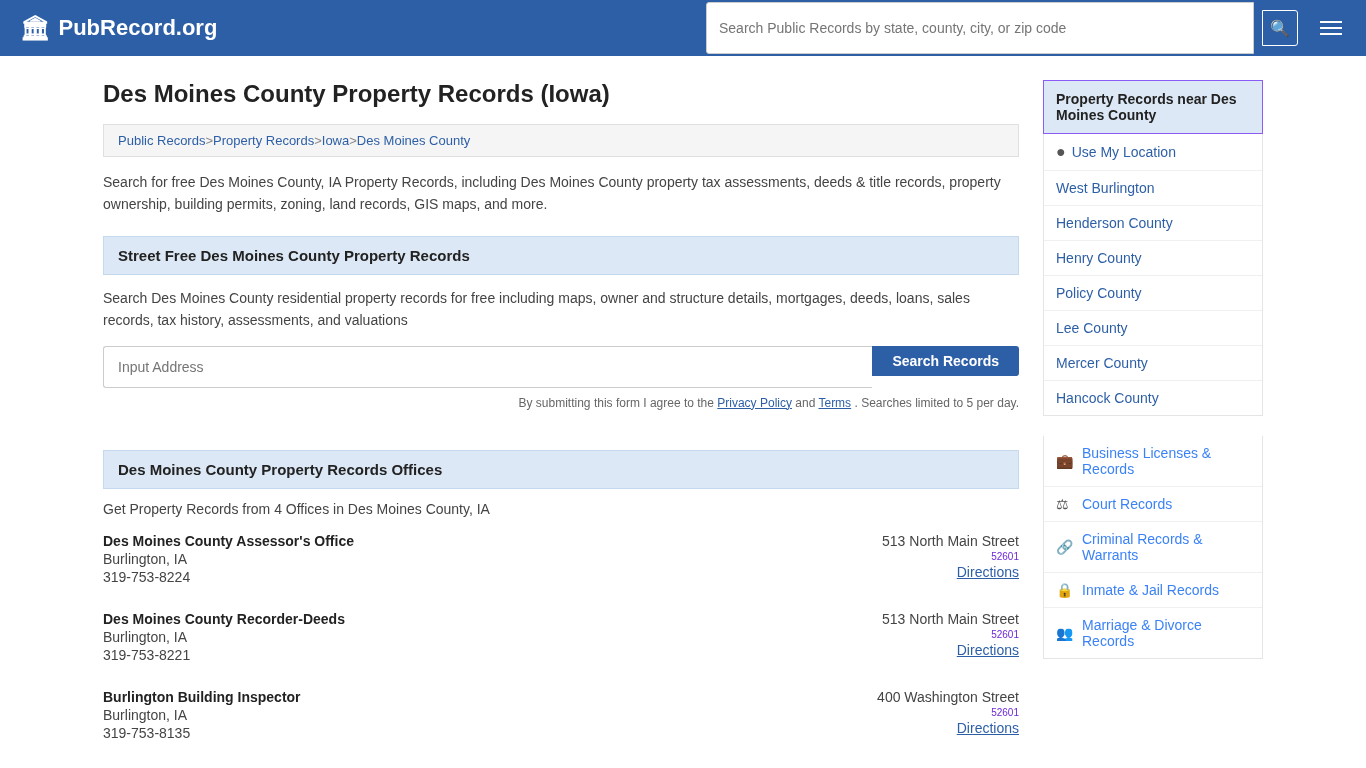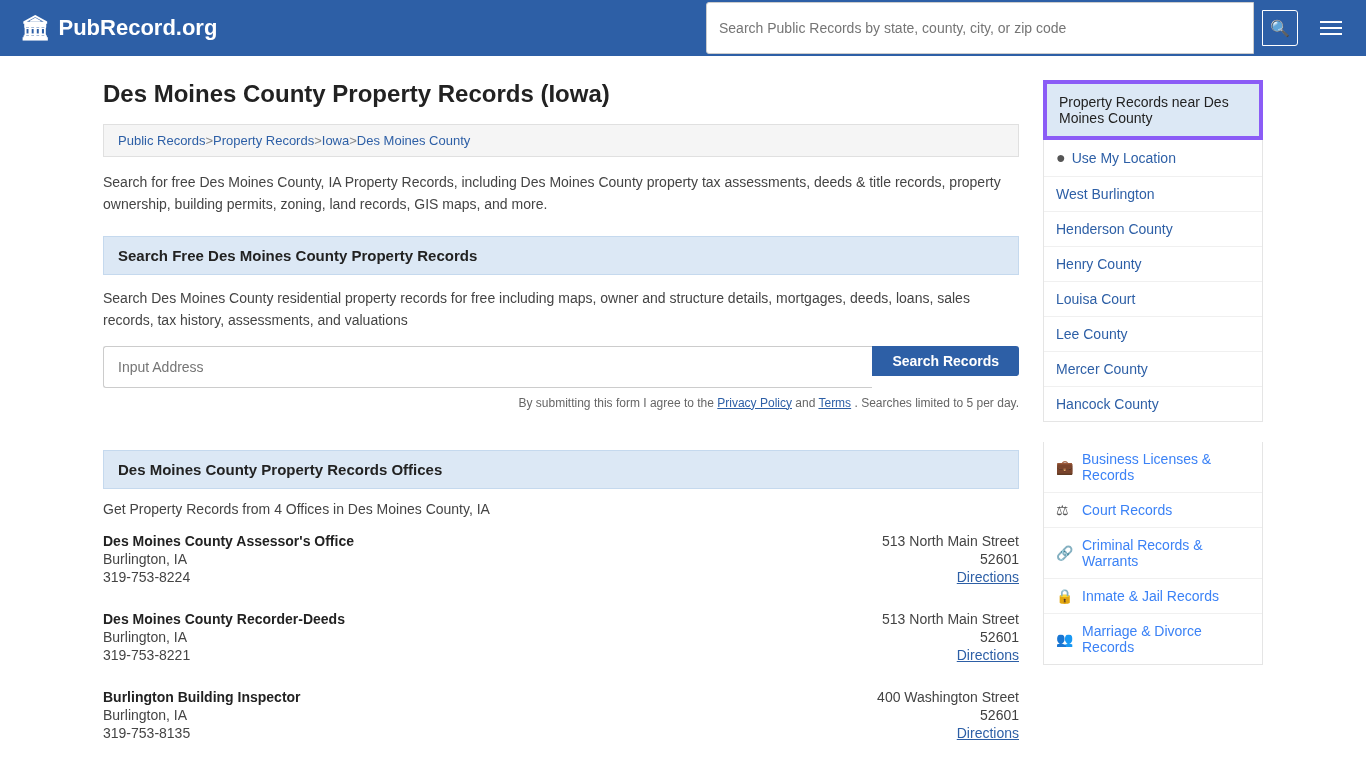--- a/index.html
+++ b/index.html
@@ -167,30 +167,30 @@
       justify-content: space-between;
       margin-bottom: 22px;
       padding-bottom: 4px;
     }
     .office-left { flex: 1; }
     .office-name { font-weight: bold; font-size: 14px; color: #222; margin-bottom: 2px; }
     .office-city { font-size: 14px; color: #444; margin-bottom: 2px; }
     .office-phone { font-size: 14px; color: #444; }
     .office-right { text-align: right; min-width: 180px; }
     .office-address { font-size: 14px; color: #444; margin-bottom: 2px; }
-    .office-zip { font-size: 14px; color: #404040; margin-bottom: 2px; }
+    .office-zip { font-size: 10px; color: #6d28d9; margin-bottom: 2px; }
     .directions-link { color: #2d5fa6; text-decoration: underline; font-size: 14px; cursor: pointer; }
 
     
     .sidebar-section-title {
       background: #dce8f5;
-      border: 4px solid #8b5cf6;
+      border: 1px solid #8b5cf6;
       padding: 10px 12px;
       font-size: 14px;
-      font-weight: normal;
+      font-weight: bold;
       color: #222;
       margin-bottom: 0;
     }
     .sidebar-list { list-style: none; border: 1px solid #e5e5e5; border-top: none; margin-bottom: 20px; }
     .sidebar-list li {
       padding: 9px 12px;
       border-bottom: 1px solid #f0f0f0;
       font-size: 14px;
     }
     .sidebar-list li:last-child { border-bottom: none; }
@@ -249,21 +249,21 @@
       <span class="sep">&gt;</span>
       <a href="#">Property Records</a>
       <span class="sep">&gt;</span>
       <a href="#">Iowa</a>
       <span class="sep">&gt;</span>
       <a href="#">Des Moines County</a>
     </nav>
 
     <p class="description">Search for free Des Moines County, IA Property Records, including Des Moines County property tax assessments, deeds &amp; title records, property ownership, building permits, zoning, land records, GIS maps, and more.</p>
 
-    <div class="section-header">Search Free Des Moines County Property Records</div>
+    <div class="section-header">Street Free Des Moines County Property Records</div>
     <p class="search-form-desc">Search Des Moines County residential property records for free including maps, owner and structure details, mortgages, deeds, loans, sales records, tax history, assessments, and valuations</p>
     <div class="search-form-row">
       <input class="search-address-input" type="text" placeholder="Input Address" style="">
       <button class="search-records-btn">Search Records</button>
     </div>
     <div class="form-disclaimer">
       <span>By submitting this form I agree to the</span>
       <a href="#">Privacy Policy</a>
       <span> and </span>
       <a href="#">Terms</a>
@@ -320,21 +320,21 @@
     <div class="sidebar-section-title">Property Records near Des Moines County</div>
     <ul class="sidebar-list">
       <li class="use-location">
         <span class="loc-icon">●</span>
         <span>Use My Location</span>
       </li>
 
     <li><a href="#">West Burlington</a></li>
         <li><a href="#">Henderson County</a></li>
         <li><a href="#">Henry County</a></li>
-        <li><a href="#">Louisa Court</a></li>
+        <li><a href="#">Policy County</a></li>
         <li><a href="#">Lee County</a></li>
         <li><a href="#">Mercer County</a></li>
         <li><a href="#">Hancock County</a></li>
       </ul>
 
     <ul class="sidebar-public-list">
 
     <li>
           <span class="pub-icon">💼</span>
           <a href="#">Business Licenses &amp; Records</a>

